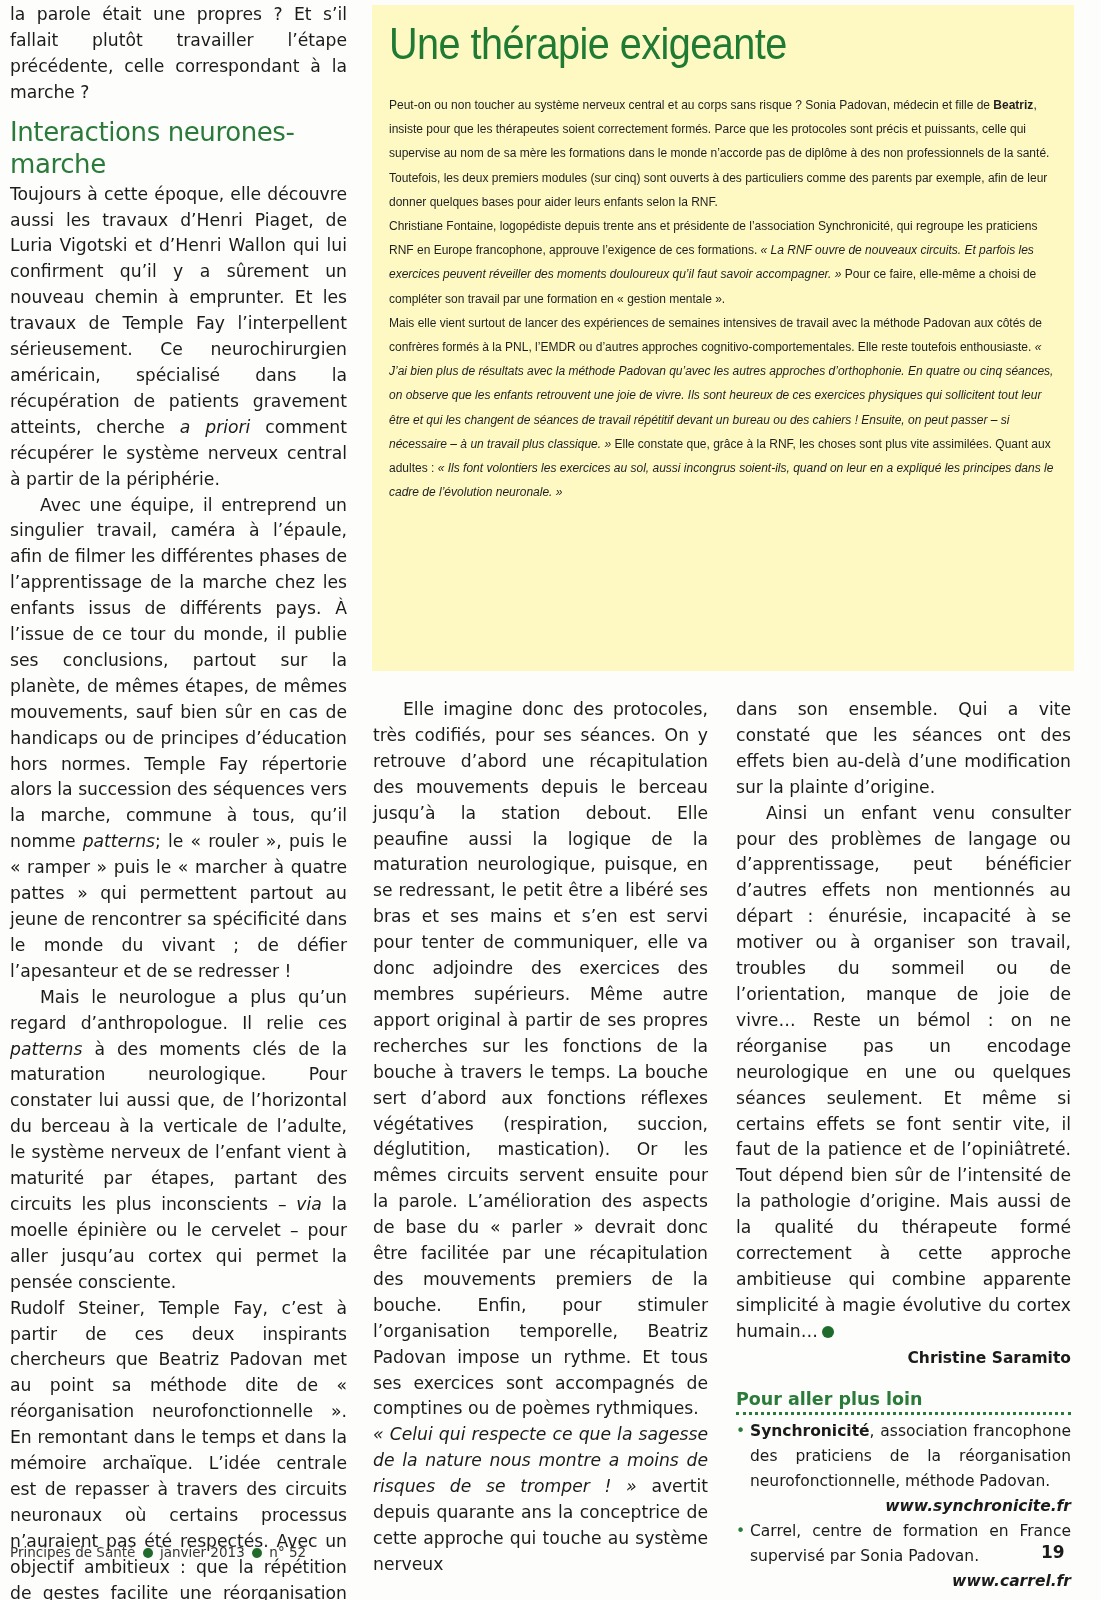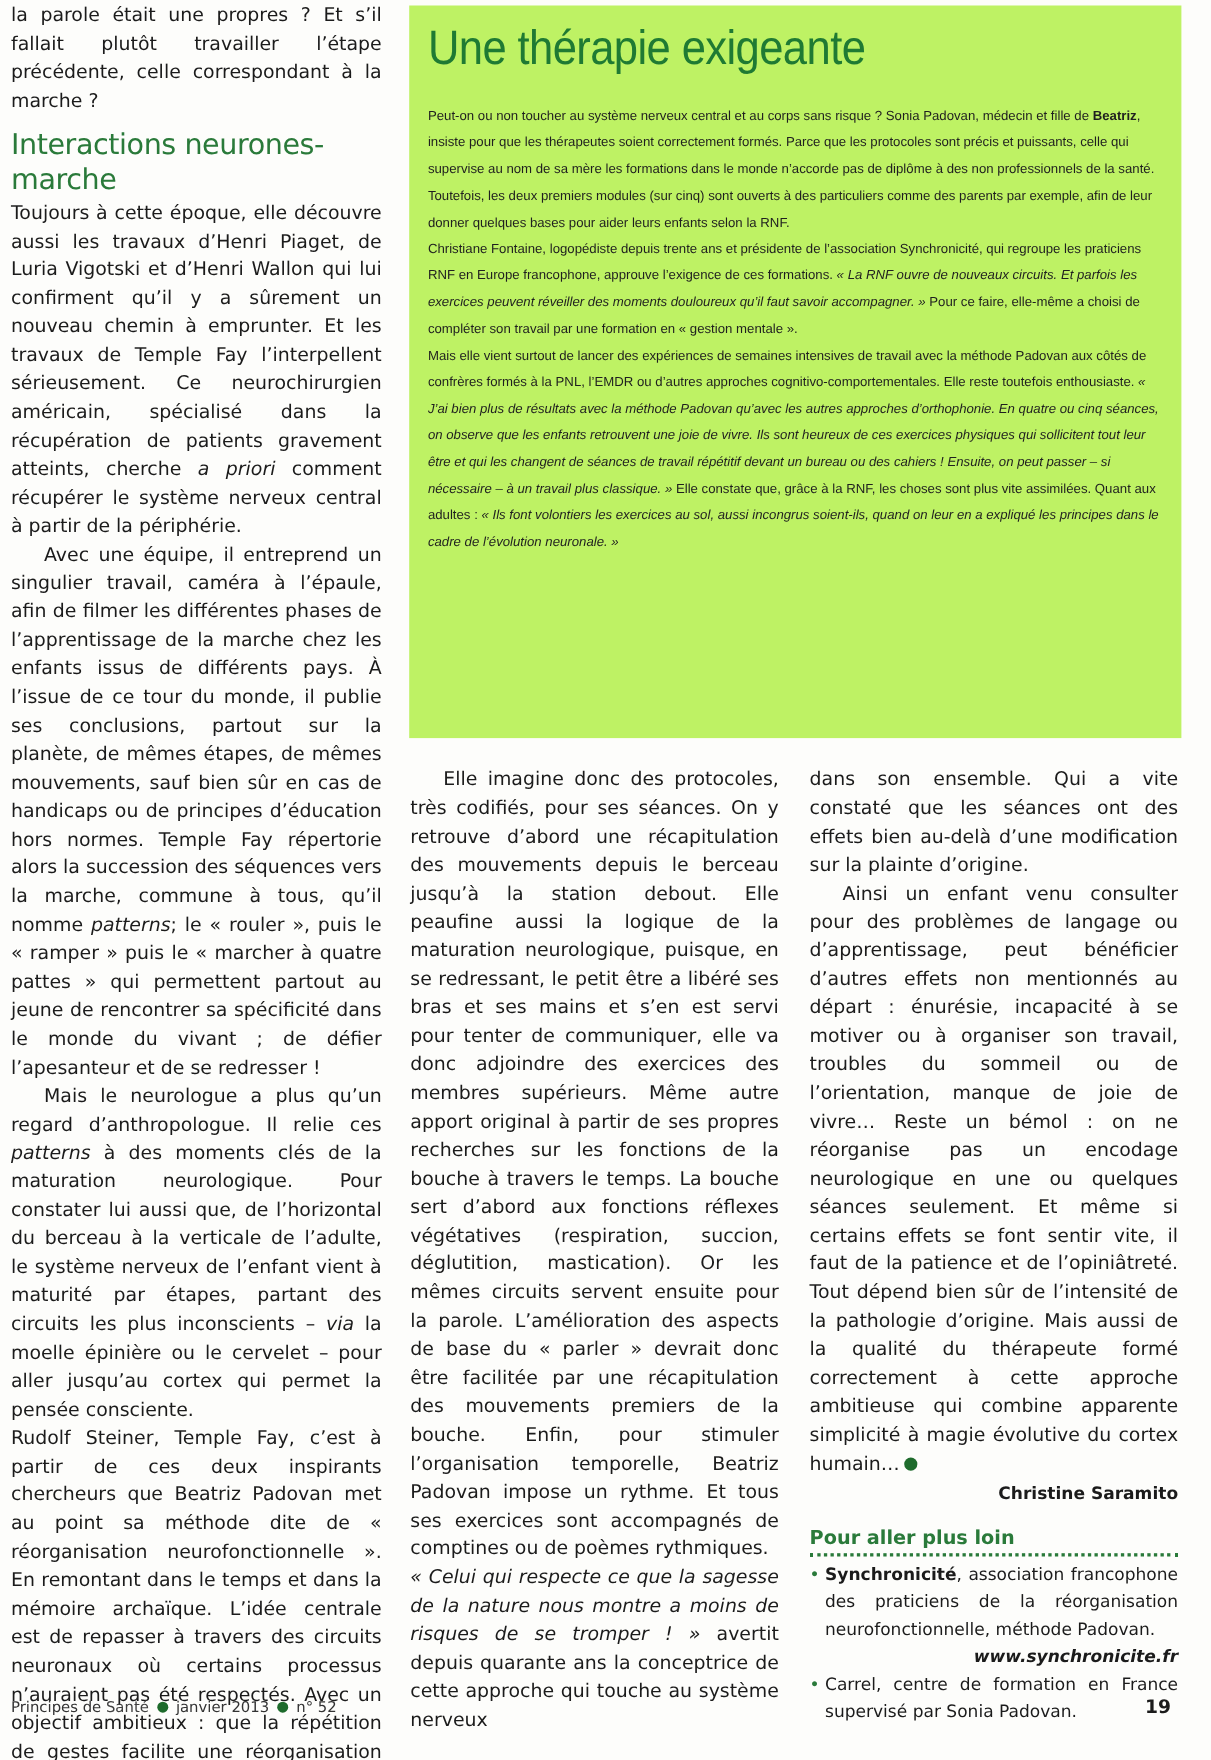--- a/index.html
+++ b/index.html
@@ -12,21 +12,21 @@
   .col1 { left: 10px; top: 2px; width: 337px; }
   .col2 { left: 373px; top: 697px; width: 335px; }
   .col3 { left: 736px; top: 697px; width: 335px; }
 
   h2.sec { font-family: "DejaVu Sans", sans-serif; font-weight: normal; color: #2a7a3a;
            font-size: 26px; line-height: 32px; letter-spacing: -0.4px; margin: 10px 0 2px 0; text-align: left; }
 
   em { font-style: italic; }
   strong { font-weight: bold; }
 
-  .box { position: absolute; left: 372px; top: 5px; width: 702px; height: 666px; background: #bef264; }
+  .box { position: absolute; left: 372px; top: 5px; width: 702px; height: 666px; background: #fef9c3; }
   .box h1 { font-family: "Liberation Sans", sans-serif; font-weight: normal; color: #1f7a33;
             font-size: 44px; line-height: 54px; margin: 12px 0 0 17px; letter-spacing: -0.6px; transform: scaleX(0.9); transform-origin: left; }
   .box .txt { font-family: "Liberation Sans", sans-serif; font-size: 12px; line-height: 24.2px; margin: 22px 18px 0 17px; color: #1f1f1f; }
   .box .txt p { margin: 0; }
 
   .sig { text-align: right; font-weight: bold; font-size: 15.5px; margin-top: 1px; }
   .further h3 { color: #2a7a3a; font-weight: bold; font-size: 17.5px; line-height: 26px; margin-top: 14px; text-align: left; }
   .dots { border-bottom: 3px dotted #2a7a3a; height: 2px; margin-bottom: 4px; }
   .further ul { list-style: none; }
   .further li { font-size: 15.5px; line-height: 25px; padding-left: 14px; position: relative; text-align: justify; }
@@ -75,20 +75,21 @@
     <div class="dots"></div>
     <ul>
       <li>
         <span class="bullet">•</span>
         <strong>Synchronicité</strong><span>, association francophone des praticiens de la réorganisation neurofonctionnelle, méthode Padovan.</span>
         <span class="url">www.synchronicite.fr</span>
       </li>
       <li>
         <span class="bullet">•</span>
         <span>Carrel, centre de formation en France supervisé par Sonia Padovan.</span>
+        <span class="url">www.carrel.fr</span>
       </li>
     </ul>
   </div>
 </div>
 
 <div class="footer">
   <span>Principes de </span><span class="brand">Santé</span>
   <span class="dot"></span>
   <span>janvier 2013</span>
   <span class="dot"></span>

